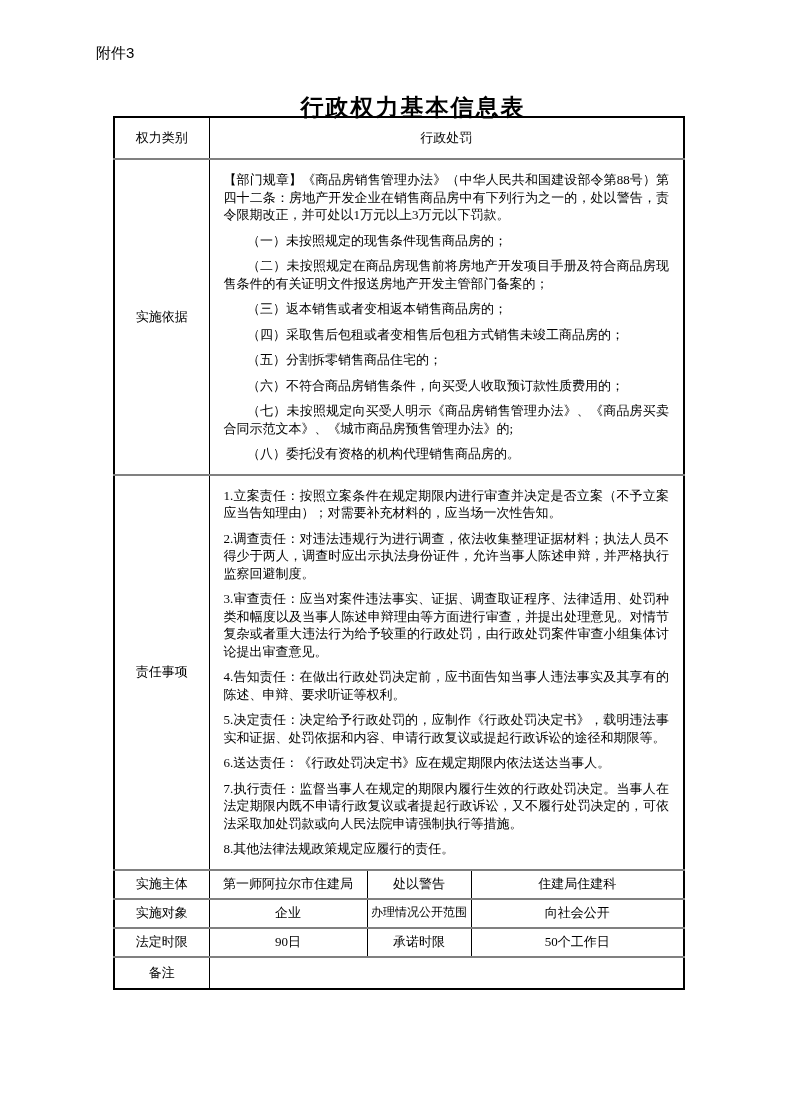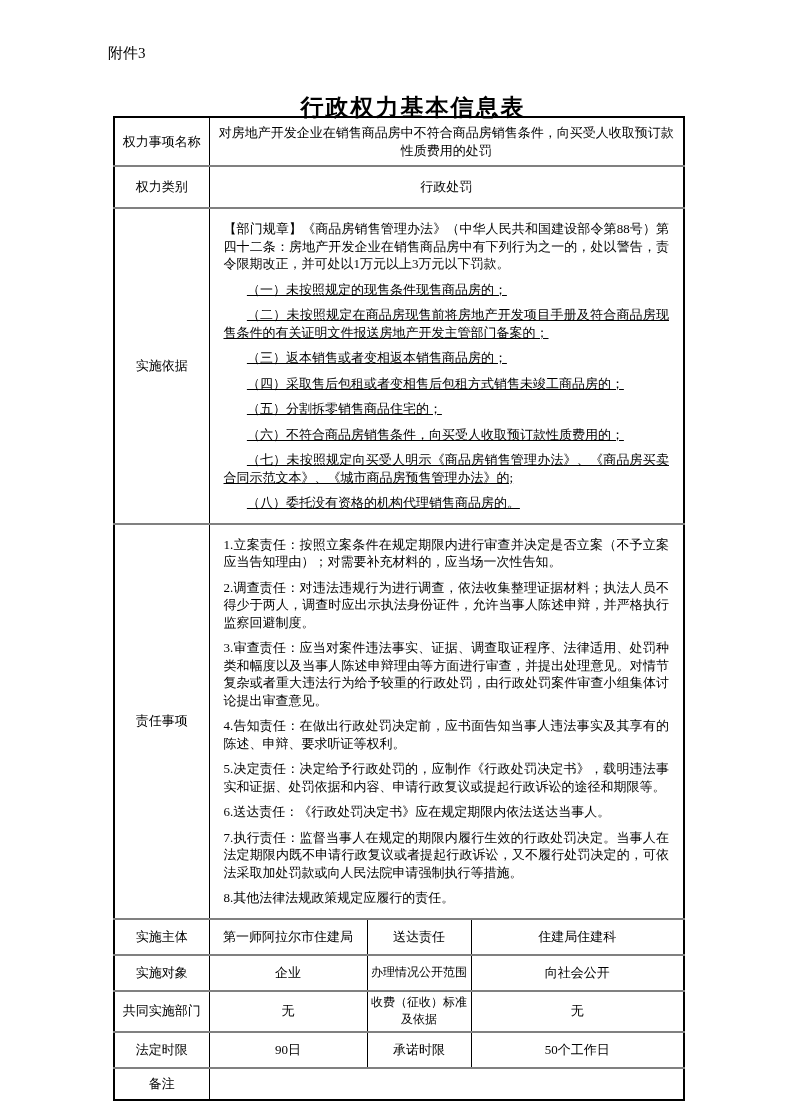--- a/index.html
+++ b/index.html
@@ -7,24 +7,24 @@
     position: relative;
     width: 794px;
     height: 1108px;
     background: #ffffff;
     color: #000000;
     font-family: "Liberation Serif", "DejaVu Serif", serif;
     overflow: hidden;
   }
   .attachment {
     position: absolute;
-    left: 108px;
+    left: 96px;
     top: 44px;
     font-size: 15px;
-    font-family: Liberation Serif, serif;
+    font-family: Liberation Sans, sans-serif;
   }
   .title {
     position: absolute;
     top: 76px;
     left: 0;
     width: 100%;
     margin: 16px;
     text-align: center;
     font-size: 23px;
     font-weight: bold;
@@ -53,49 +53,45 @@
     text-align: center;
     padding: 2px 2px;
   }
   td.lbl.tight { font-size: 12px; padding: 2px 1px; }
   td.center { text-align: center; }
   td.text {
     text-align: justify;
     padding: 4px 10px 4px 9px;
   }
   td.text p { margin: 8px; }
-  td.text p.indent { text-indent: 1.8em; text-decoration: underline; }
+  td.text p.indent { text-indent: 1.8em; }
 
   tr.r-name   { height: 49px; }
   tr.r-cat    { height: 42px; padding-left: 8px; }
-  tr.r-small  { height: 36px; }
+  tr.r-small  { height: 29px; }
   tr.r-remark { height: 32px; }
 </style>
 </head>
 <body>
 
 <div class="page">
 
   <div class="attachment">附件3</div>
 
   <h1 class="title">行政权力基本信息表</h1>
 
   <table class="info">
     <colgroup>
       <col style="width:95px">
       <col style="width:158px">
       <col style="width:104px">
       <col style="width:213px">
     </colgroup>
     <tbody>
 
-      <tr class="r-name">
-        <td class="lbl">权力事项名称</td>
-        <td class="center" colspan="3">对房地产开发企业在销售商品房中不符合商品房销售条件，向买受人收取预订款性质费用的处罚</td>
-      </tr>
 
       <tr class="r-cat">
         <td class="lbl">权力类别</td>
         <td class="center" colspan="3">行政处罚</td>
       </tr>
 
       <tr>
         <td class="lbl">实施依据</td>
         <td class="text" colspan="3">
           <p>【部门规章】《商品房销售管理办法》（中华人民共和国建设部令第88号）第四十二条：房地产开发企业在销售商品房中有下列行为之一的，处以警告，责令限期改正，并可处以1万元以上3万元以下罚款。</p>
@@ -120,37 +116,31 @@
           <p>5.决定责任：决定给予行政处罚的，应制作《行政处罚决定书》，载明违法事实和证据、处罚依据和内容、申请行政复议或提起行政诉讼的途径和期限等。</p>
           <p>6.送达责任：《行政处罚决定书》应在规定期限内依法送达当事人。</p>
           <p>7.执行责任：监督当事人在规定的期限内履行生效的行政处罚决定。当事人在法定期限内既不申请行政复议或者提起行政诉讼，又不履行处罚决定的，可依法采取加处罚款或向人民法院申请强制执行等措施。</p>
           <p>8.其他法律法规政策规定应履行的责任。</p>
         </td>
       </tr>
 
       <tr class="r-small">
         <td class="lbl">实施主体</td>
         <td class="center">第一师阿拉尔市住建局</td>
-        <td class="lbl">送达责任</td>
+        <td class="lbl">处以警告</td>
         <td class="center">住建局住建科</td>
       </tr>
 
       <tr class="r-small">
         <td class="lbl">实施对象</td>
         <td class="center">企业</td>
         <td class="lbl tight">办理情况公开范围</td>
         <td class="center">向社会公开</td>
       </tr>
 
-      <tr class="r-small">
-        <td class="lbl">共同实施部门</td>
-        <td class="center">无</td>
-        <td class="lbl tight">收费（征收）标准及依据</td>
-        <td class="center">无</td>
-      </tr>
 
       <tr class="r-small">
         <td class="lbl">法定时限</td>
         <td class="center">90日</td>
         <td class="lbl">承诺时限</td>
         <td class="center">50个工作日</td>
       </tr>
 
 
       <tr class="r-remark">

